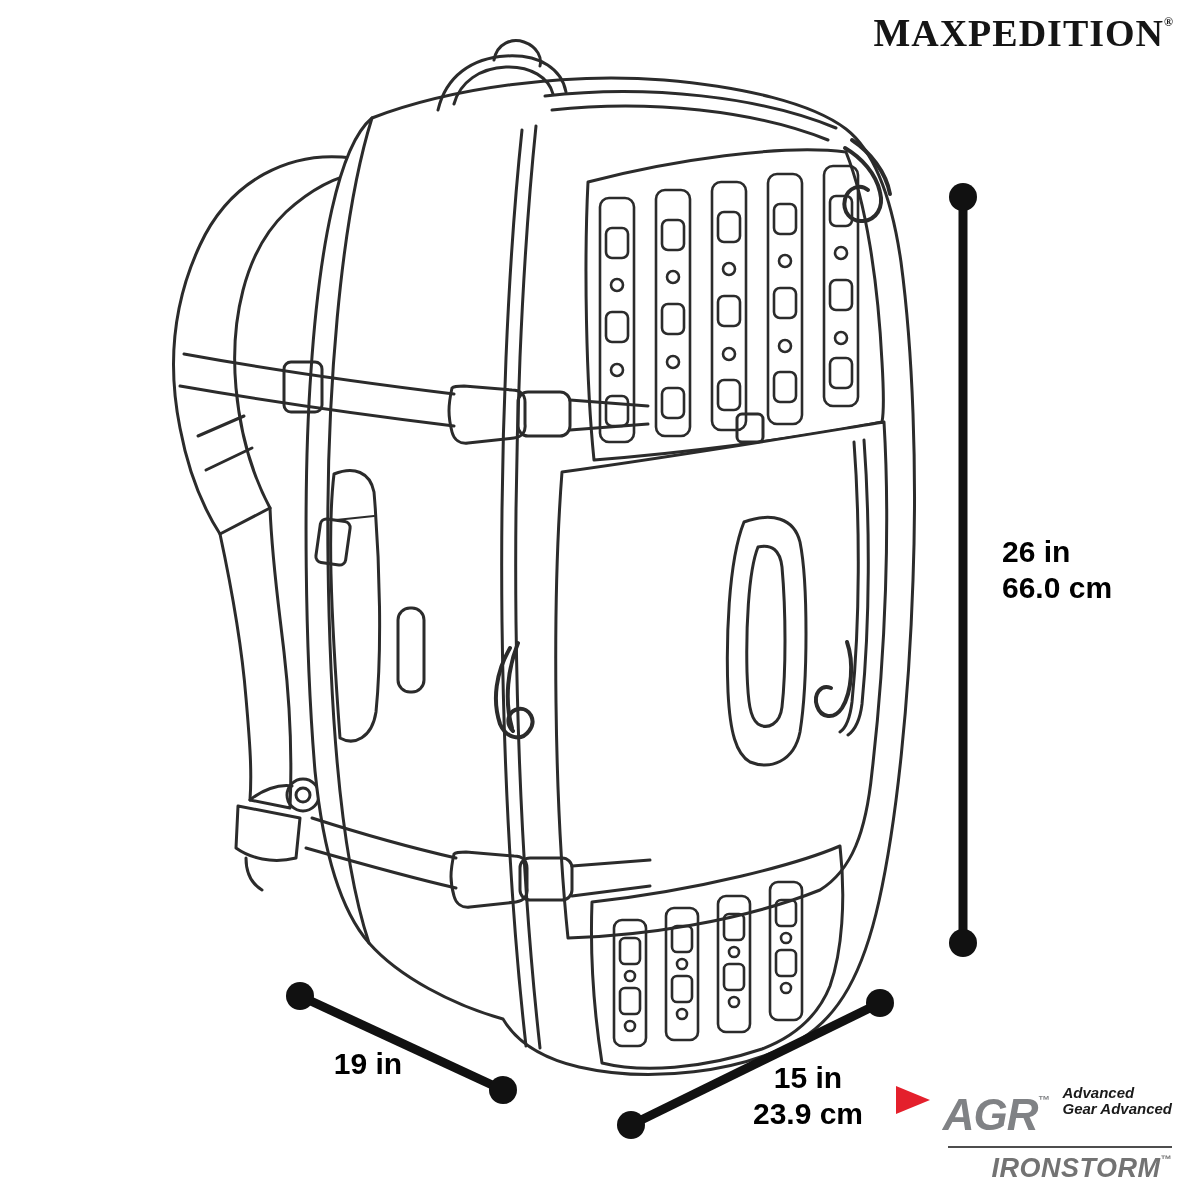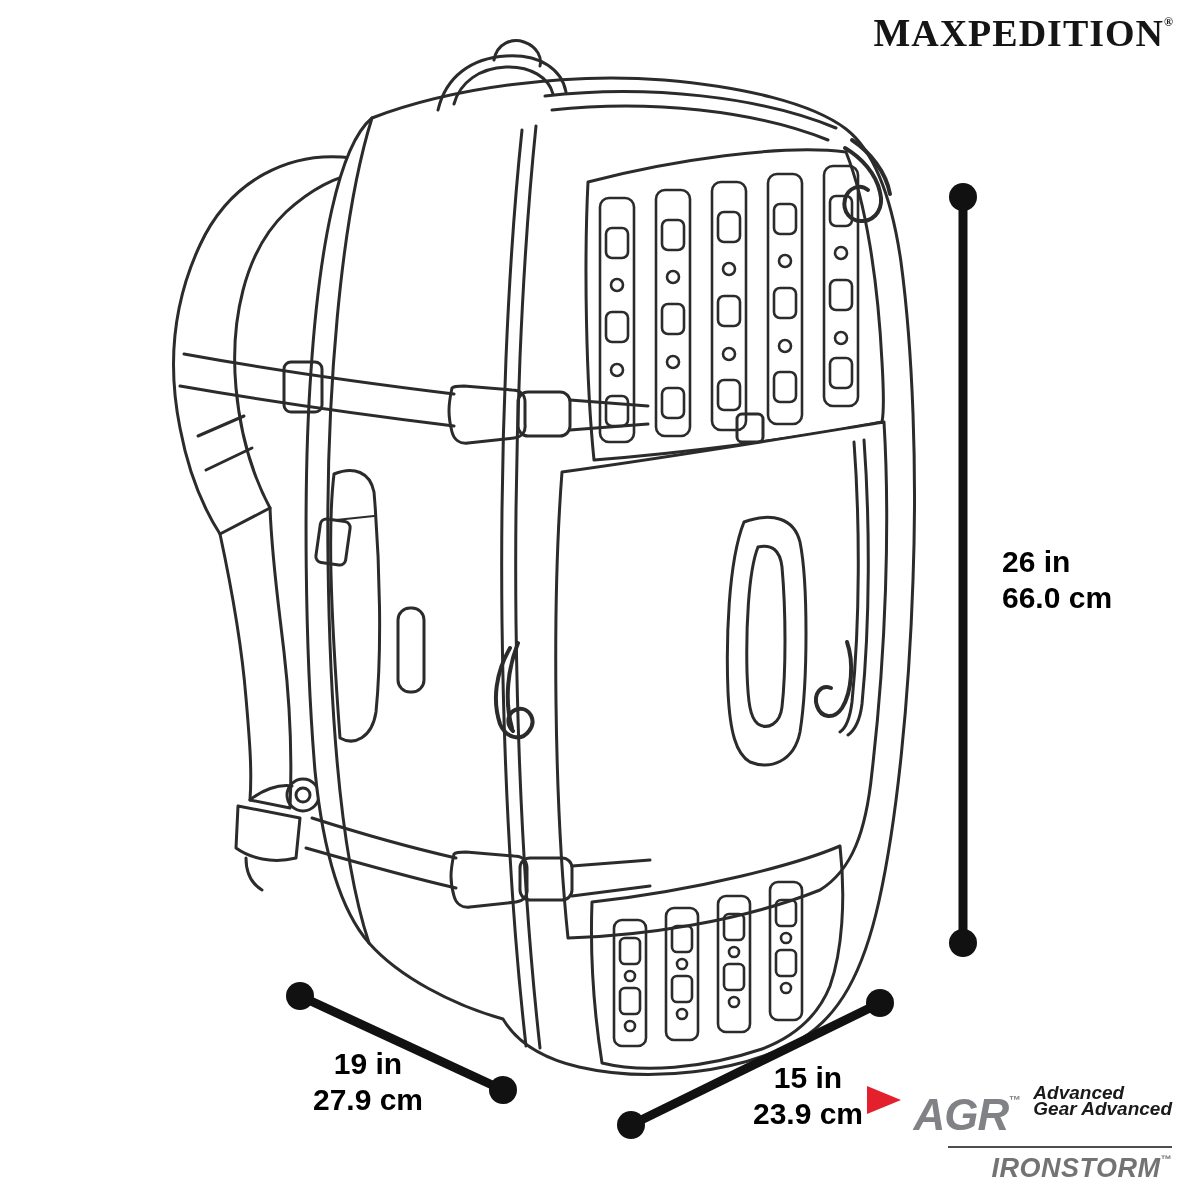--- a/index.html
+++ b/index.html
@@ -73,21 +73,21 @@
     font-size: 44px;
     line-height: 44px;
     font-weight: 700;
     font-style: italic;
     color: #808285;
     letter-spacing: -1px;
   }
   .agr-word .tm { font-size: 12px; vertical-align: 26px; letter-spacing: 0; }
   .agr-sub {
     padding-top: 7px;
-    font-size: 19px;
+    font-size: 15px;
     line-height: 16px;
     font-weight: 700;
     font-style: italic;
     color: #1a1a1a;
     white-space: nowrap;
   }
   .footer .rule {
     border: none;
     border-top: 2px solid #4d4d4d;
     margin: 9px 0 5px 0;
@@ -260,27 +260,26 @@
         <circle cx="503" cy="1090" r="14"></circle>
       <circle cx="631" cy="1125" r="14"></circle>
         <circle cx="880" cy="1003" r="14"></circle>
     </g>
   </svg>
 
   <div class="brand">
     <span class="name">Maxpedition</span><span class="reg">®</span>
   </div>
 
-  <div class="dim height" style="left:1002px; top:534px;margin-top:10px;">
+  <div class="dim height" style="left:1002px; top:534px;">
     <div>26 in</div>
     <div>66.0 cm</div>
   </div>
   <div class="dim" style="left:283px; top:1046px; width:170px;">
     <div>19 in</div>
-    <div>27.9 cm</div>
   </div>
   <div class="dim" style="left:718px; top:1060px; width:180px;">
     <div>15 in</div>
     <div>23.9 cm</div>
   </div>
 
   <div class="footer">
     <div class="agr-row">
       <div class="agr-tri"></div>
       <div class="agr-word"><span>AGR</span><span class="tm">™</span></div>

